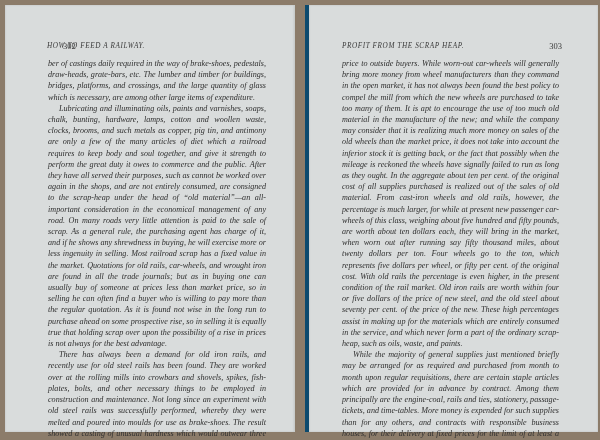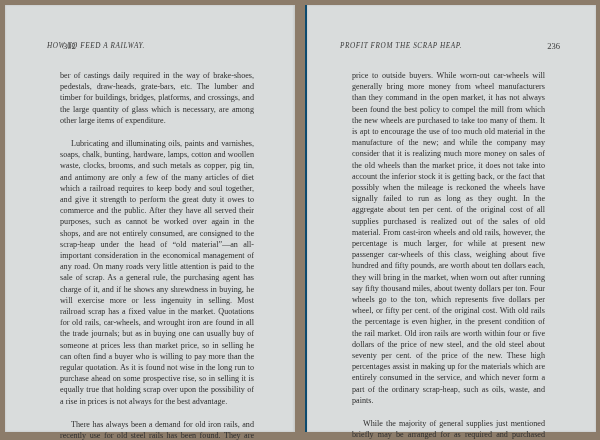--- a/index.html
+++ b/index.html
@@ -10,21 +10,21 @@
     font-family: "Liberation Serif", "DejaVu Serif", serif;
   }
   .page {
     position: absolute;
     top: 5px;
     height: 427px;
     background: #d9dcdc;
     box-shadow: inset 0 0 2px rgba(0,0,0,0.15);
   }
   .page.left { left: 5px; width: 289px; border-right: 1px solid #c9ccca; }
-  .page.right { left: 305px; width: 289px; border-left: 2px solid #0c4a6e; }
+  .page.right { left: 305px; width: 289px; border-left: 4px solid #0c4a6e; }
   .running-head {
     position: absolute;
     top: 36px;
     left: 42px;
     width: 220px;
     height: 12px;
     font-size: 7.2px;
     color: #3a3a3a;
   }
   .running-head .title {
@@ -47,41 +47,41 @@
     position: absolute;
     top: 53px;
     left: 43px;
     width: 218px;
     font-size: 8.15px;
     line-height: 11.2px;
     color: #2e2e2e;
     text-align: justify;
   }
   .page.right .body-text { left: 33px; width: 217px; }
-  .body-text p { margin: 12px; text-indent: 0; }
+  .body-text p { margin: 0; text-indent: 0; font-style: italic; }
   .body-text p.indent { text-indent: 11px; }
 </style>
 </head>
 <body>
 
 <div class="page left">
   <div class="running-head">
     <span class="folio">302</span>
     <span class="title">How to Feed a Railway.</span>
   </div>
   <div class="body-text">
     <p>ber of castings daily required in the way of brake-shoes, pedestals, draw-heads, grate-bars, etc. The lumber and timber for buildings, bridges, platforms, and crossings, and the large quantity of glass which is necessary, are among other large items of expenditure.</p>
     <p class="indent">Lubricating and illuminating oils, paints and varnishes, soaps, chalk, bunting, hardware, lamps, cotton and woollen waste, clocks, brooms, and such metals as copper, pig tin, and antimony are only a few of the many articles of diet which a railroad requires to keep body and soul together, and give it strength to perform the great duty it owes to commerce and the public. After they have all served their purposes, such as cannot be worked over again in the shops, and are not entirely consumed, are consigned to the scrap-heap under the head of “old material”—an all-important consideration in the economical management of any road. On many roads very little attention is paid to the sale of scrap. As a general rule, the purchasing agent has charge of it, and if he shows any shrewdness in buying, he will exercise more or less ingenuity in selling. Most railroad scrap has a fixed value in the market. Quotations for old rails, car-wheels, and wrought iron are found in all the trade journals; but as in buying one can usually buy of someone at prices less than market price, so in selling he can often find a buyer who is willing to pay more than the regular quotation. As it is found not wise in the long run to purchase ahead on some prospective rise, so in selling it is equally true that holding scrap over upon the possibility of a rise in prices is not always for the best advantage.</p>
     <p class="indent">There has always been a demand for old iron rails, and recently use for old steel rails has been found. They are worked over at the rolling mills into crowbars and shovels, spikes, fish-plates, bolts, and other necessary things to be employed in construction and maintenance. Not long since an experiment with old steel rails was successfully performed, whereby they were melted and poured into moulds for use as brake-shoes. The result showed a casting of unusual hardness which would outwear three ordinary cast-iron shoes. This opens up an entirely new field in railroad economy, for with ordinary foundry appliances accumulations of old steel rails can be worked over and cast into all sorts of shapes and patterns to better advantage than selling them at a nominal</p>
   </div>
 </div>
 
 <div class="page right">
   <div class="running-head">
     <span class="title">Profit from the Scrap Heap.</span>
-    <span class="folio">236</span>
+    <span class="folio">303</span>
   </div>
   <div class="body-text">
     <p>price to outside buyers. While worn-out car-wheels will generally bring more money from wheel manufacturers than they command in the open market, it has not always been found the best policy to compel the mill from which the new wheels are purchased to take too many of them. It is apt to encourage the use of too much old material in the manufacture of the new; and while the company may consider that it is realizing much more money on sales of the old wheels than the market price, it does not take into account the inferior stock it is getting back, or the fact that possibly when the mileage is reckoned the wheels have signally failed to run as long as they ought. In the aggregate about ten per cent. of the original cost of all supplies purchased is realized out of the sales of old material. From cast-iron wheels and old rails, however, the percentage is much larger, for while at present new passenger car-wheels of this class, weighing about five hundred and fifty pounds, are worth about ten dollars each, they will bring in the market, when worn out after running say fifty thousand miles, about twenty dollars per ton. Four wheels go to the ton, which represents five dollars per wheel, or fifty per cent. of the original cost. With old rails the percentage is even higher, in the present condition of the rail market. Old iron rails are worth within four or five dollars of the price of new steel, and the old steel about seventy per cent. of the price of the new. These high percentages assist in making up for the materials which are entirely consumed in the service, and which never form a part of the ordinary scrap-heap, such as oils, waste, and paints.</p>
     <p class="indent">While the majority of general supplies just mentioned briefly may be arranged for as required and purchased from month to month upon regular requisitions, there are certain staple articles which are provided for in advance by contract. Among them principally are the engine-coal, rails and ties, stationery, passage-tickets, and time-tables. More money is expended for such supplies than for any others, and contracts with responsible business houses, for their delivery at fixed prices for the limit of at least a year, are generally made to insure, in the first place, the lowest market rates and, again, to make the delivery certain.</p>
 
   </div>
 </div>
 
 </body></html>

